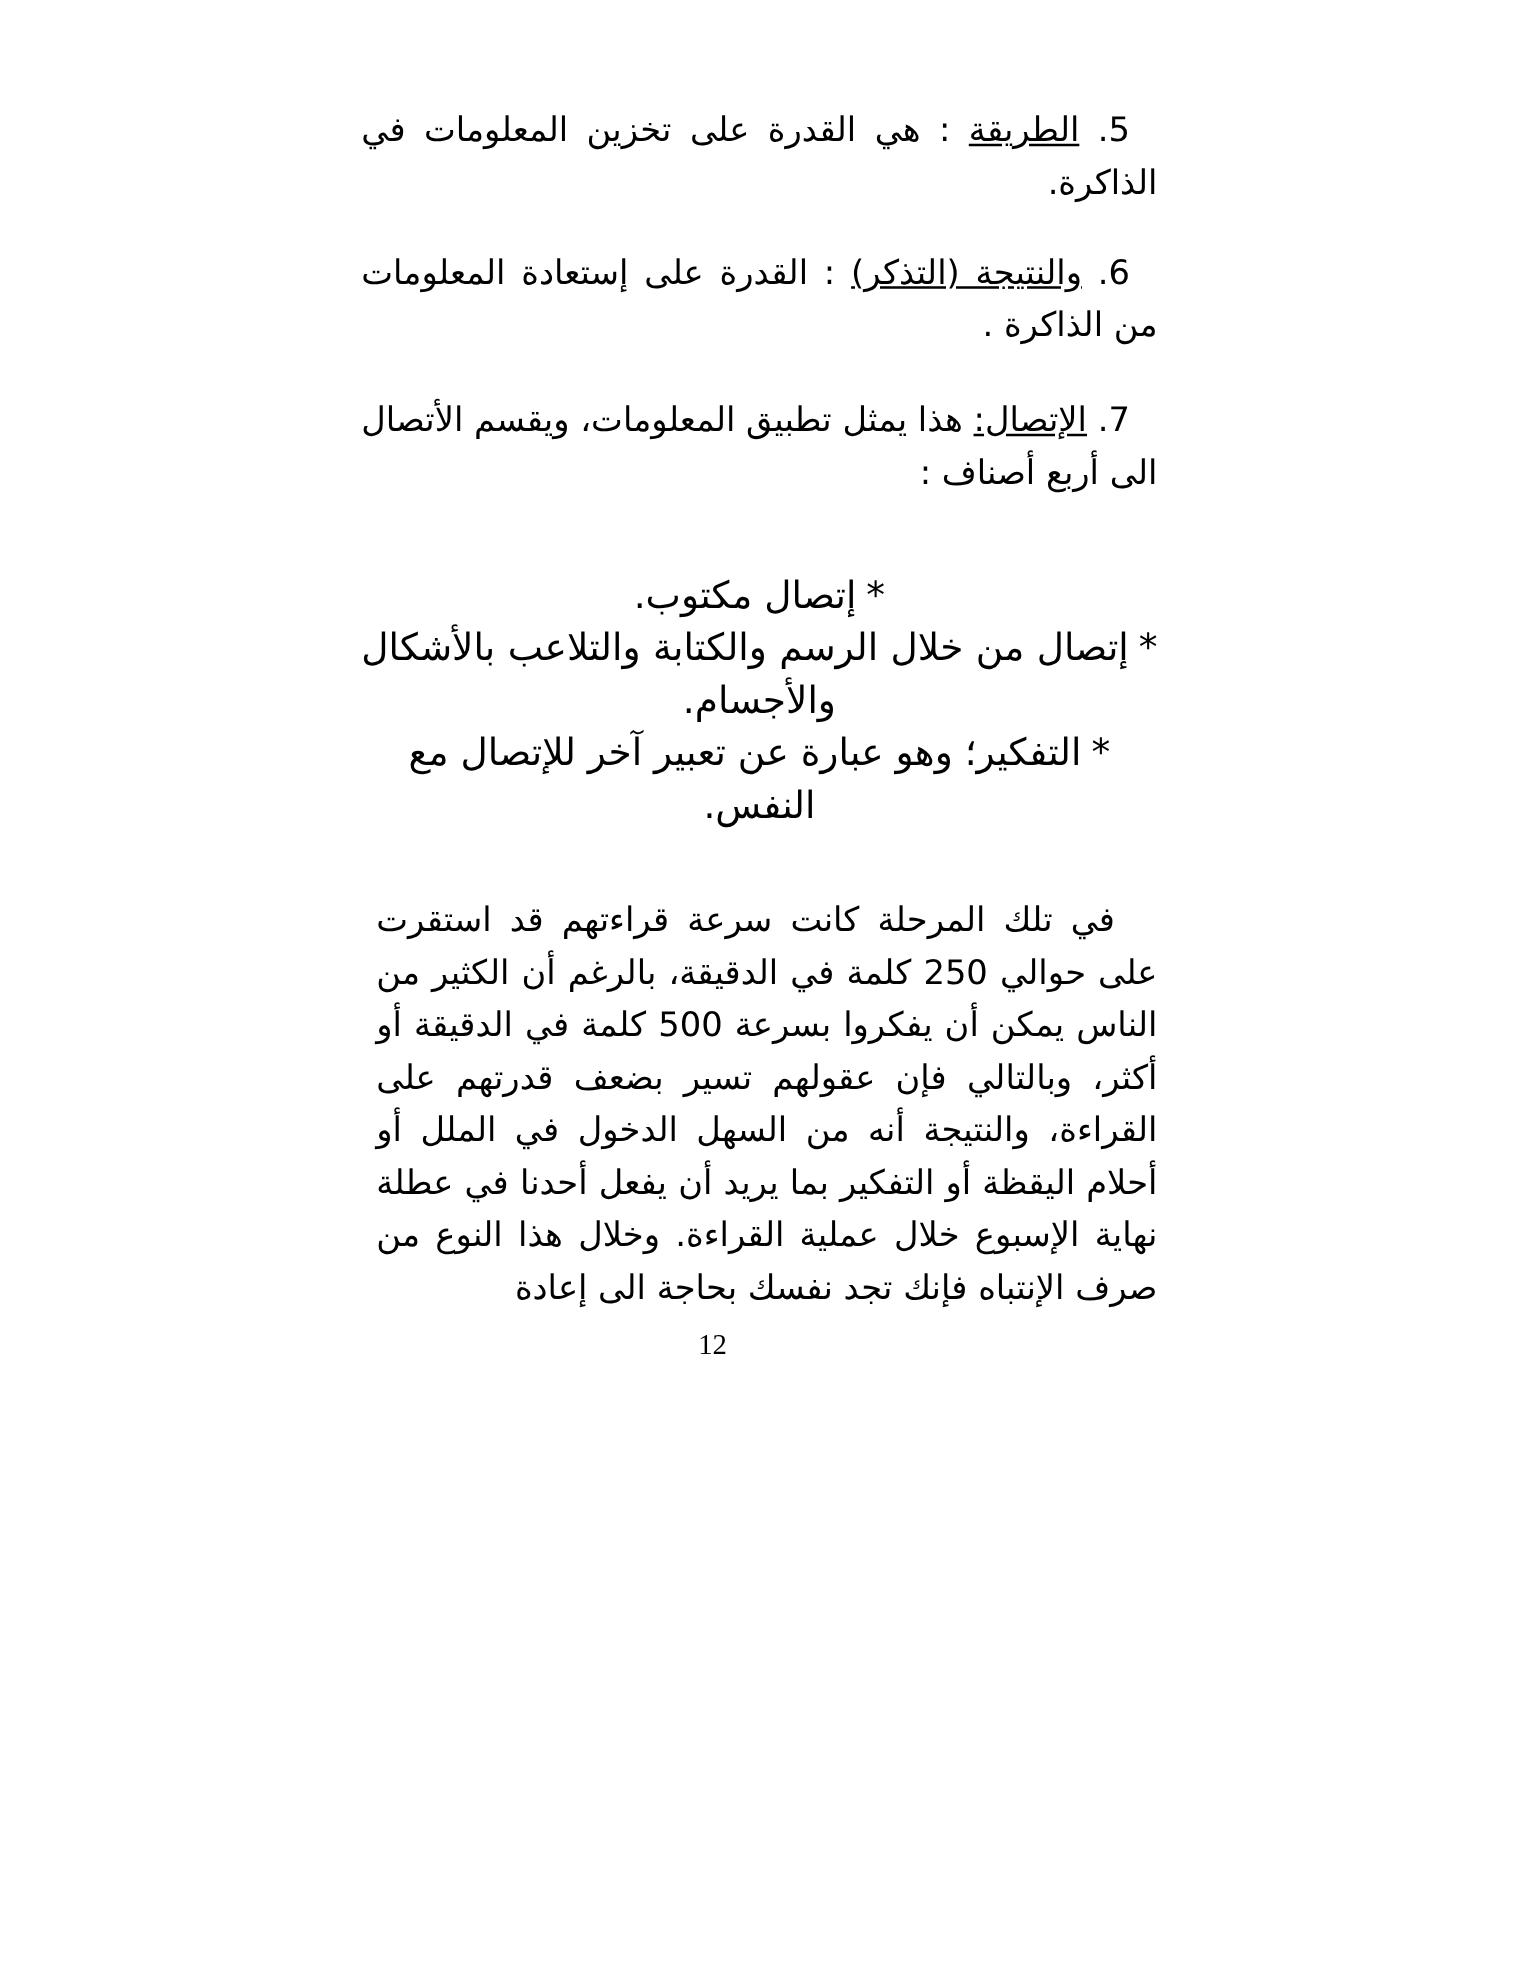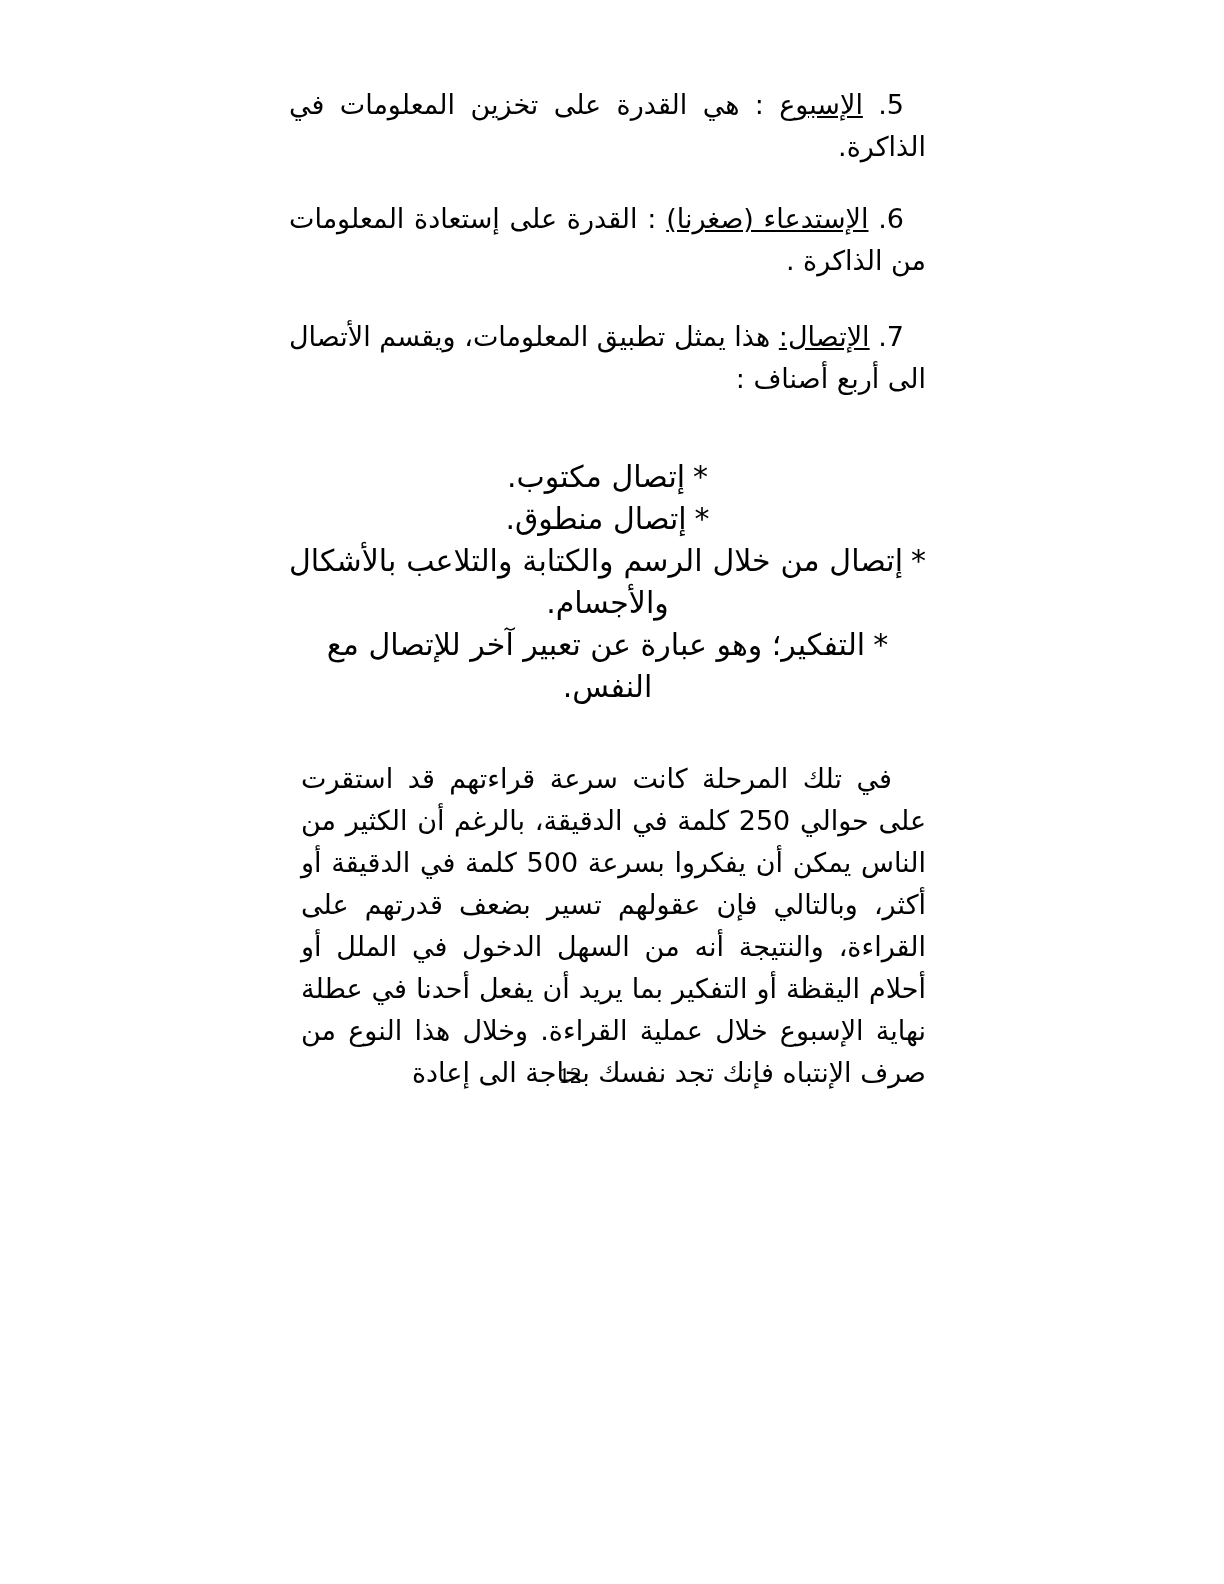--- a/index.html
+++ b/index.html
@@ -98,33 +98,32 @@
     color: #000000;
   }
 </style>
 </head>
 <body>
 
 <div class="page">
 
   <div class="content">
 
-    <p class="num-item"><span>5. <span class="u">الإسبوع</span> : هي القدرة على تخزين المعلومات في الذاكرة.</span></p>
+    <p class="num-item"><span>5. <span class="u">الطريقة</span> : هي القدرة على تخزين المعلومات في الذاكرة.</span></p>
 
-    <p class="num-item tight"><span>6. <span class="u">الإستدعاء (صغرنا)</span> : القدرة على إستعادة المعلومات من الذاكرة .</span></p>
+    <p class="num-item tight"><span>6. <span class="u">والنتيجة (التذكر)</span> : القدرة على إستعادة المعلومات من الذاكرة .</span></p>
 
     <p class="num-item tight"><span>7. <span class="u">الإتصال:</span> هذا يمثل تطبيق المعلومات، ويقسم الأتصال الى أربع أصناف :</span></p>
 
     <div class="spacer-md"></div>
 
     <div class="bullet-block">
 
       <p class="bullet-line center-ish"><span class="star">*</span><span>إتصال مكتوب.</span></p>
 
-      <p class="bullet-line center-ish"><span class="star">*</span><span>إتصال منطوق.</span></p>
 
       <p class="bullet-line wrap"><span class="star">*</span><span>إتصال من خلال الرسم والكتابة والتلاعب بالأشكال والأجسام.</span></p>
 
       <p class="bullet-line center-ish"><span class="star">*</span><span>التفكير؛ وهو عبارة عن تعبير آخر للإتصال مع النفس.</span></p>
 
     </div>
 
     <div class="spacer-sm"></div>
 
 

